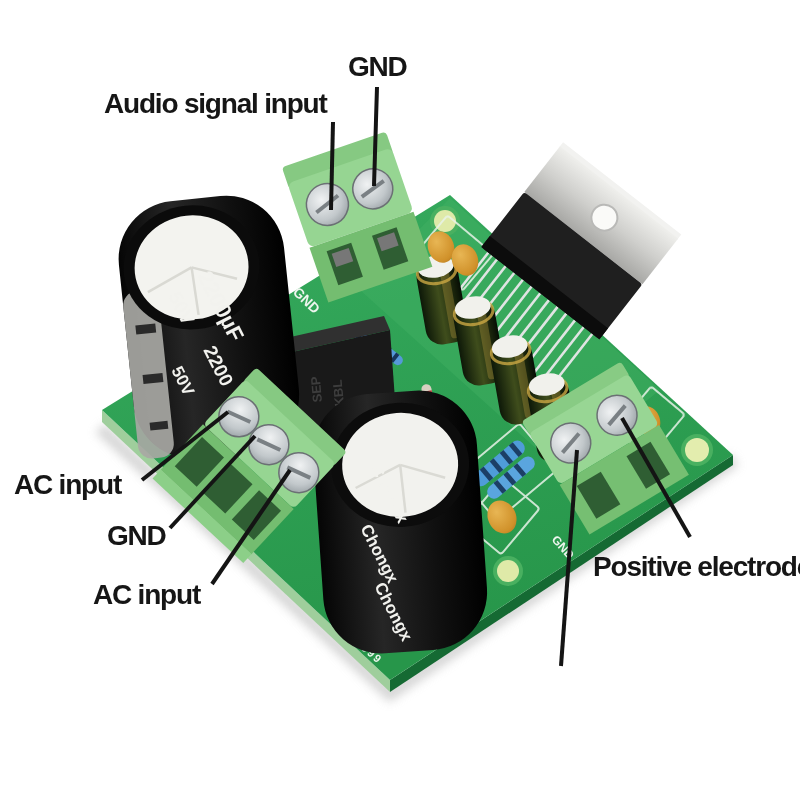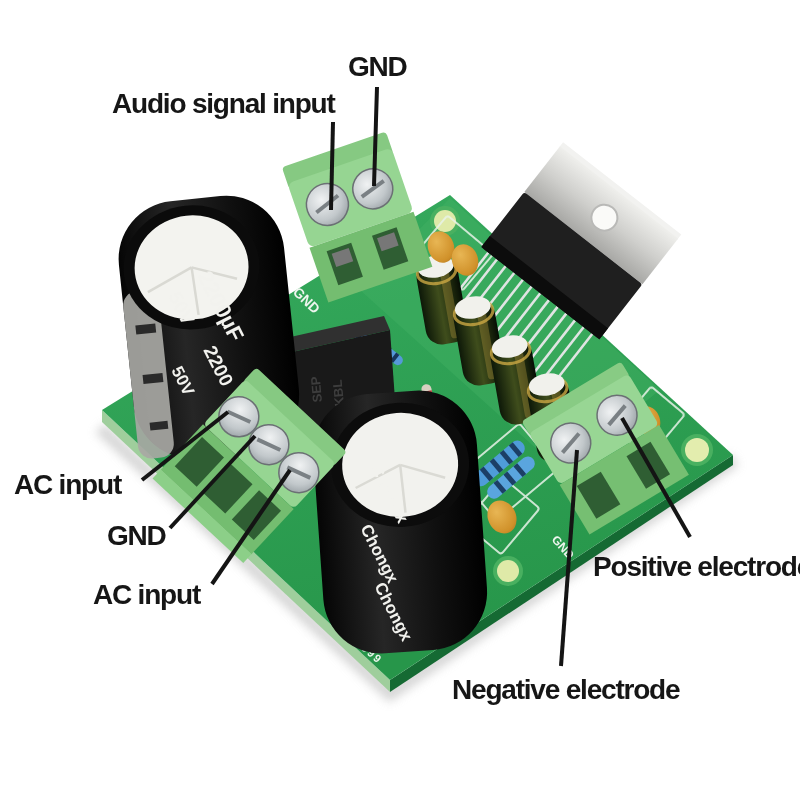--- a/index.html
+++ b/index.html
@@ -282,20 +282,19 @@
     <line x1="377" y1="87" x2="374" y2="186"></line>
     <line x1="142" y1="480" x2="228" y2="412"></line>
     <line x1="170" y1="528" x2="255" y2="436"></line>
     <line x1="212" y1="584" x2="290" y2="470"></line>
     <line x1="690" y1="537" x2="622" y2="418"></line>
     <line x1="561" y1="666" x2="577" y2="450"></line>
   </g>
 </svg>
 
 <div class="label" style="left:348px;top:52px">GND</div>
-<div class="label" style="left:112px;top:89px">Audio signal input</div>
+<div class="label" style="left:104px;top:89px">Audio signal input</div>
 <div class="label" style="left:14px;top:470px">AC input</div>
 <div class="label" style="left:107px;top:521px">GND</div>
 <div class="label" style="left:93px;top:580px">AC input</div>
 <div class="label" style="left:593px;top:552px">Positive electrode</div>
-<div class="label" style="left:452px;top:675px">Negative electrode</div>
 
 </div>
 
 </body></html>

